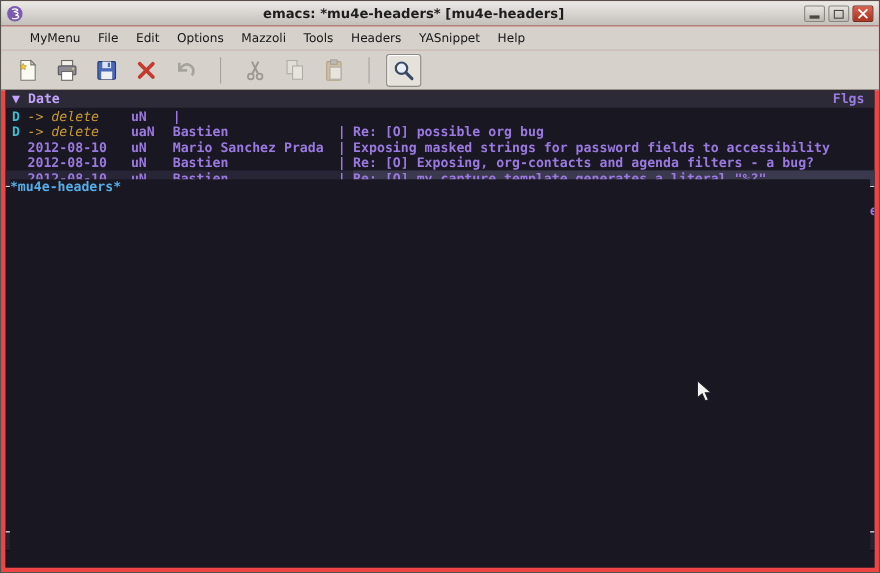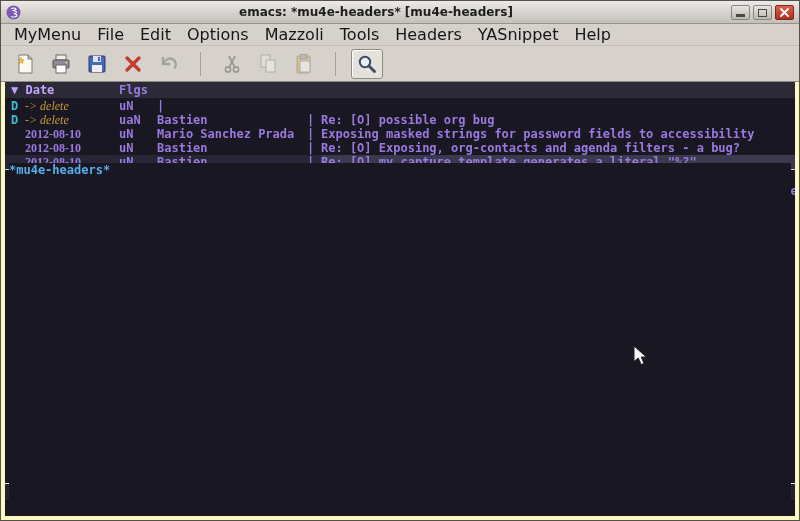--- a/index.html
+++ b/index.html
@@ -1,57 +1,57 @@
 <!DOCTYPE html>
 <html><head>
 <meta charset="utf-8">
 <style>
   html,body{margin:0;padding:0;background:#777;overflow:hidden;}
   *{box-sizing:border-box;}
-  .window{position:relative;width:800px;height:521px;background:#fef9c3;border:1px solid #55524d;
+  .window{position:relative;width:800px;height:521px;background:#ef4444;border:1px solid #55524d;
           font-family:"DejaVu Sans","Liberation Sans",sans-serif;}
   
   .titlebar{height:23px;display:flex;align-items:center;padding:0 5px;
             background:linear-gradient(#eceae7,#c3bfb9);border-bottom:1px solid #96928c;}
   .title{flex:1;text-align:center;font-weight:bold;font-size:12px;color:#1d1d1d;
          white-space:nowrap;overflow:hidden;}
   .winbtns{display:flex;gap:3px;}
   .wbtn{width:19px;height:15px;border:1px solid #8a8680;border-radius:2px;
         background:linear-gradient(#e8e5e1,#bcb8b2);display:flex;align-items:flex-end;justify-content:center;}
   .wbtn .minbar{width:9px;height:3px;background:#4a4843;margin-bottom:2px;}
   .wbtn .maxbox{width:9px;height:8px;border:1px solid #4a4843;margin-bottom:2px;}
   .wbtn.close{background:linear-gradient(#df604d,#aa2f1f);border-color:#77291b;align-items:center;}
   
-  .menubar{height:22px;background:#d6d2cb;display:flex;align-items:center;padding-left:5px;
-           font-size:16px;color:#161616;border-bottom:1px solid #c2beb7;}
+  .menubar{height:22px;background:#d6d2cb;display:flex;align-items:center;padding-left:18px;
+           font-size:11px;color:#161616;border-bottom:1px solid #c2beb7;}
   .menu-item{padding:3px 8px;white-space:nowrap;cursor:default;}
   
   .toolbar{height:36px;background:#d6d2cb;display:flex;align-items:center;padding-left:6px;
            border-bottom:1px solid #8e8a84;}
   .tbtn{width:32px;height:30px;margin:0 2px;display:flex;align-items:center;justify-content:center;
         border:1px solid transparent;background:transparent;padding:0;}
   .tbtn.active{border:1px solid #8e8a84;border-radius:3px;background:#e5e2dc;
                box-shadow:inset 1px 1px 0 #ffffff;}
   .tbtn.dim svg{opacity:.45;}
   .tsep{width:0;height:24px;margin:0 13px;border-left:1px solid #a6a29b;border-right:1px solid #ecn;}
   
   .buffer{position:absolute;left:4px;right:4px;top:81px;bottom:4px;background:#191722;
           display:flex;flex-direction:column;overflow:hidden;
           font-family:"DejaVu Sans Mono","Liberation Mono",monospace;}
   .header-line{height:16px;line-height:16px;flex:0 0 16px;background:#2c2a36;display:flex;
-               padding-left:6px;font-size:12px;font-weight:bold;color:#9a7ce0;white-space:pre;}
+               padding-left:6px;font-size:12px;font-weight:bold;color:#9a7ce0;white-space:pre;justify-content:space-between;}
   .h-date{width:104px;margin-right:4px;color:#c2a4ff;}
   .h-flags{width:34px;margin-right:4px;}
   .h-from{width:150px;}
   .h-subj{flex:1;}
   .rows{margin-top:1px;}
   .row{display:flex;height:14px;line-height:14px;font-size:12px;padding-left:6px;white-space:pre;}
   .row .c{white-space:pre;overflow:hidden;flex:0 0 auto;}
   .c.mark{width:14px;color:#3fbdd3;font-weight:bold;font-style:normal;}
-  .c.date{width:90px;margin-right:4px;font-family:Liberation Serif, serif;}
+  .c.date{width:90px;margin-right:4px;}
   .c.flags{width:34px;margin-right:4px;}
   .c.from{width:150px;}
   .c.sep{width:14px;}
   .c.subj{flex:1 1 auto;}
   .row.unread{color:#9b79e0;font-weight:bold;}
   .row.read{color:#85858f;}
   .c.action{color:#c79a36;font-style:italic;font-weight:normal;}
   .row.current{background:#282636;border-bottom:1px solid #d0d0da;height:15px;}
   .row.current .subj{background:#3b394e;}
   .row.indent .sep{width:28px;padding-left:14px;}

